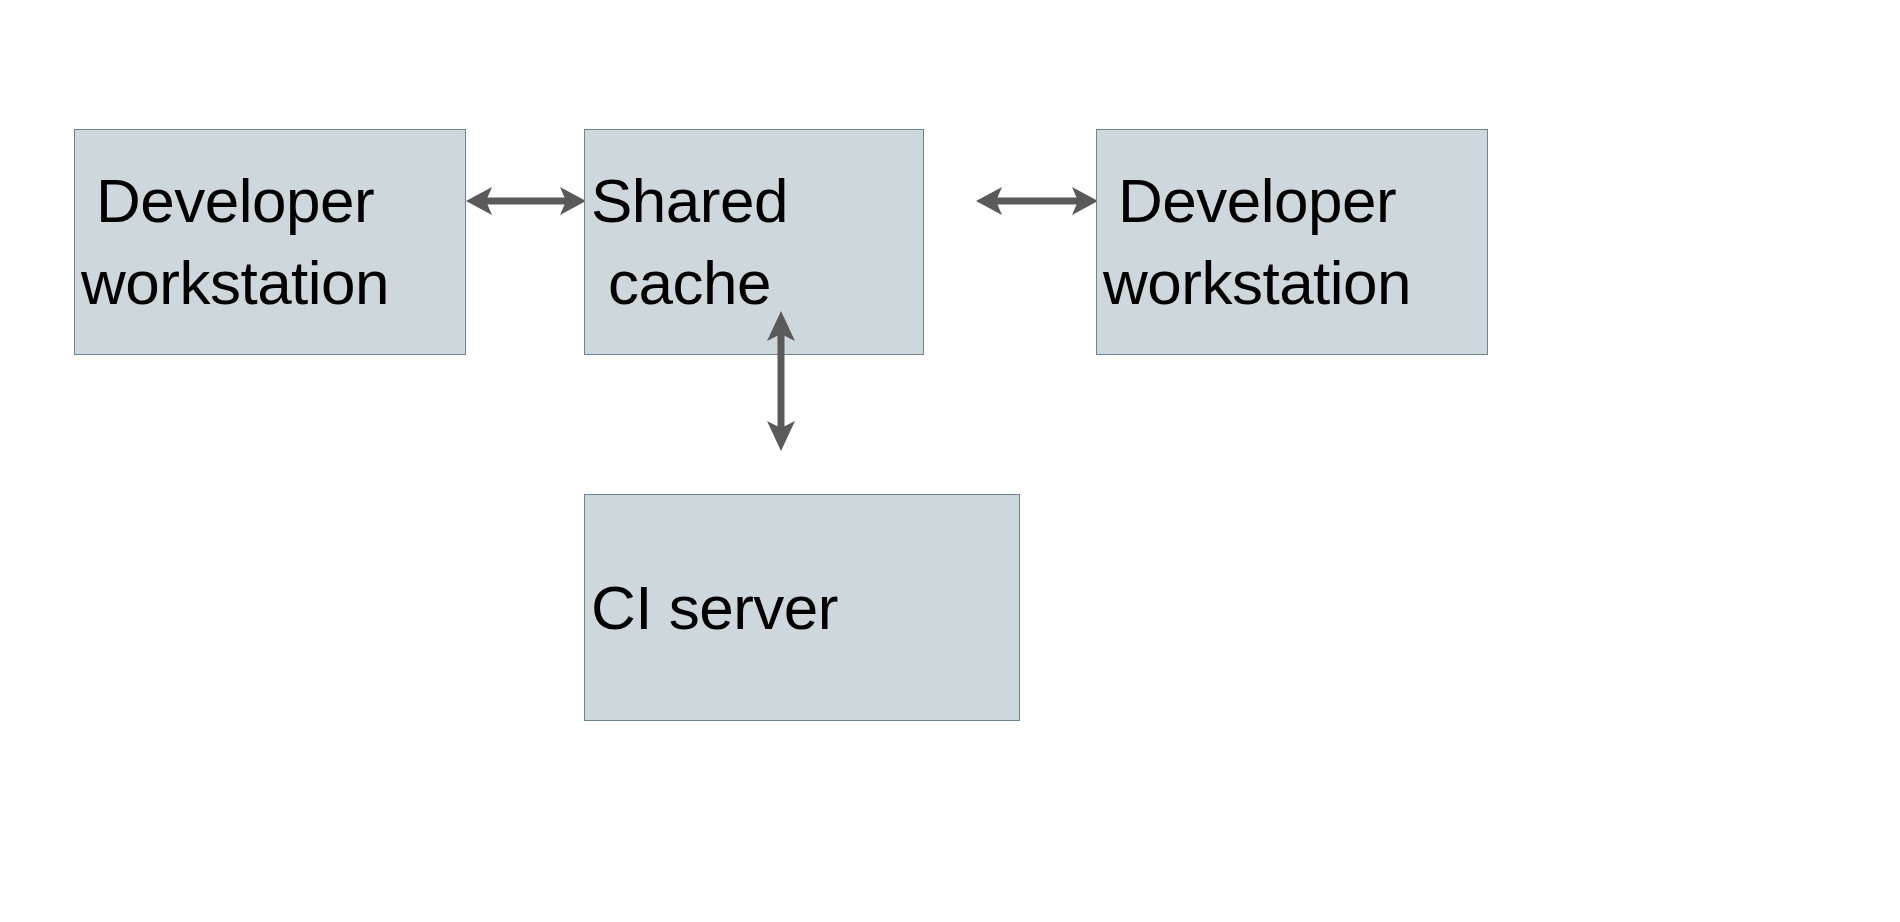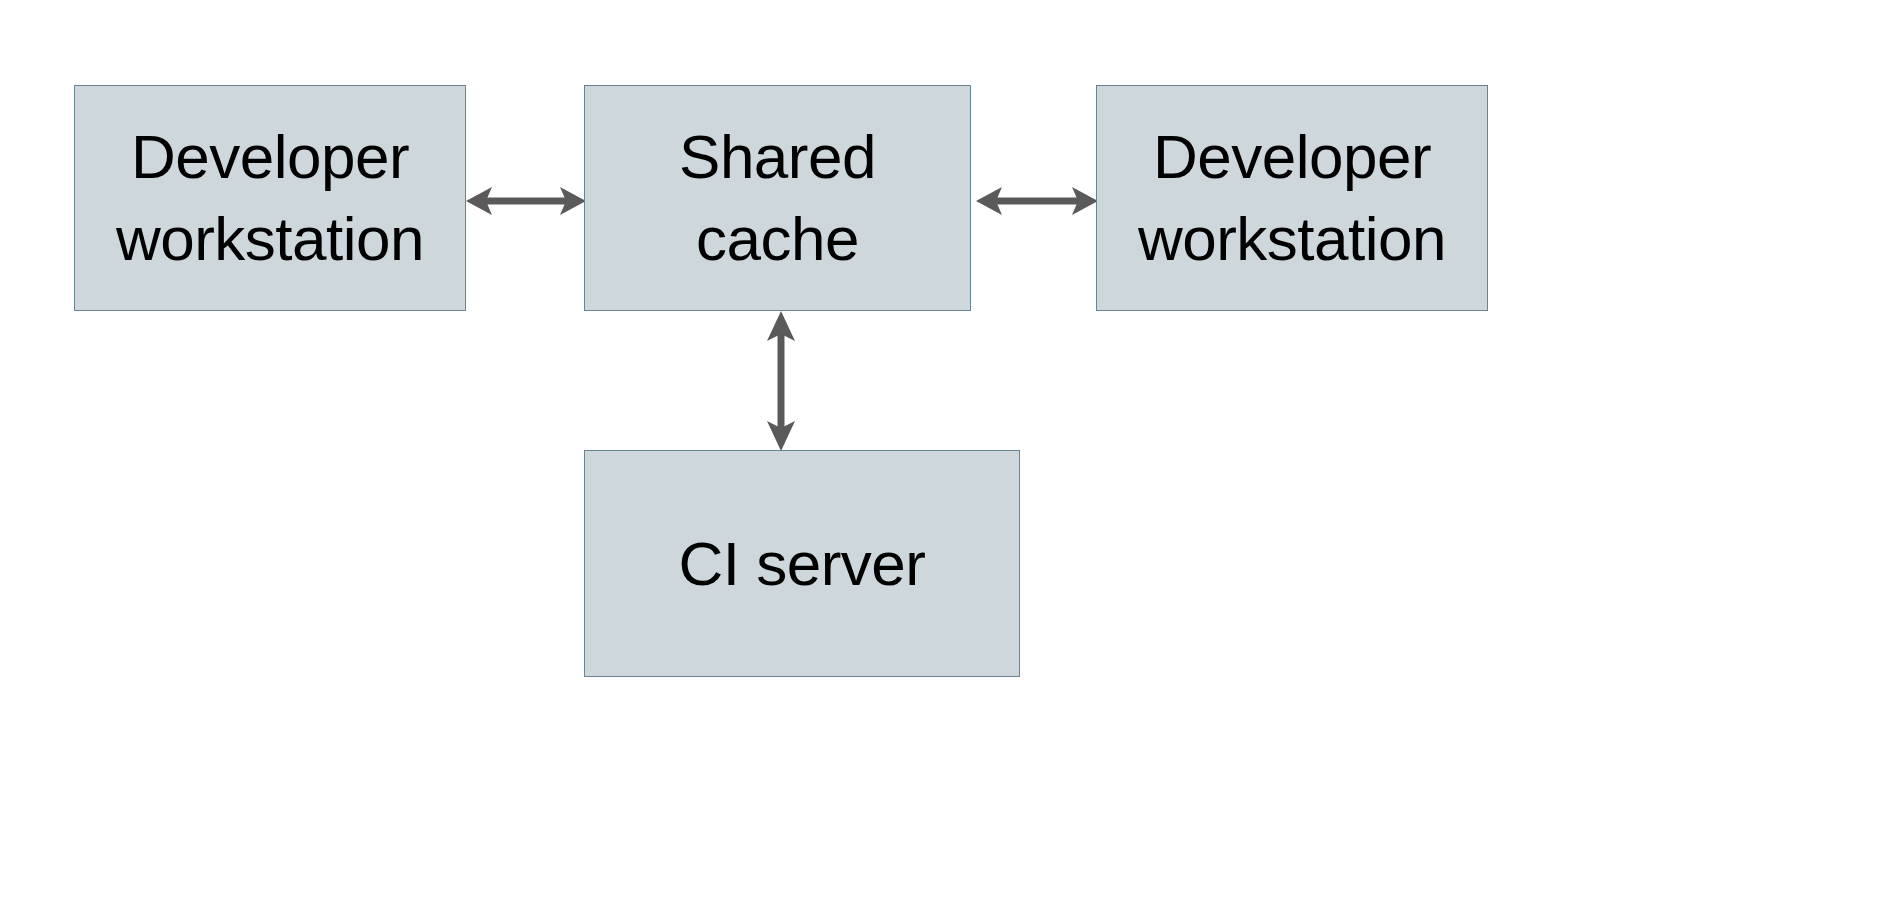--- a/index.html
+++ b/index.html
@@ -18,43 +18,43 @@
     background: #ffffff;
     overflow: hidden;
   }
   .node {
     position: absolute;
     box-sizing: border-box;
     background: #ced8dc;
     border: 1px solid #6a8494;
     display: flex;
     align-items: center;
-    justify-content: center;
     text-align: center;
+    margin-top: 44px;
   }
   .node-label {
     font-family: "Liberation Sans", sans-serif;
     font-size: 62px;
     line-height: 1.32;
     color: #000000;
     letter-spacing: -0.5px;
     white-space: pre-line;
     padding: 0 6px;
   }
   .edge {
     position: absolute;
     pointer-events: none;
   }
   .edge svg {
     display: block;
     overflow: visible;
   }
   
   #node-dev-left   { left: 74px;   top: 85px;  width: 392px; height: 226px; }
-  #node-shared     { left: 584px;  top: 85px;  width: 387px; height: 226px; }
+  #node-shared     { left: 584px;  top: 85px;  width: 340px; height: 226px; }
   #node-dev-right  { left: 1096px; top: 85px;  width: 392px; height: 226px; }
   #node-ci         { left: 584px;  top: 450px; width: 436px; height: 227px; }
   
   #edge-left-shared  { left: 466px; top: 176px; width: 120px; height: 50px; }
   #edge-shared-right { left: 976px; top: 176px; width: 122px; height: 50px; }
   #edge-shared-ci    { left: 756px; top: 311px; width: 50px; height: 140px; }
 </style>
 </head>
 <body>
 

